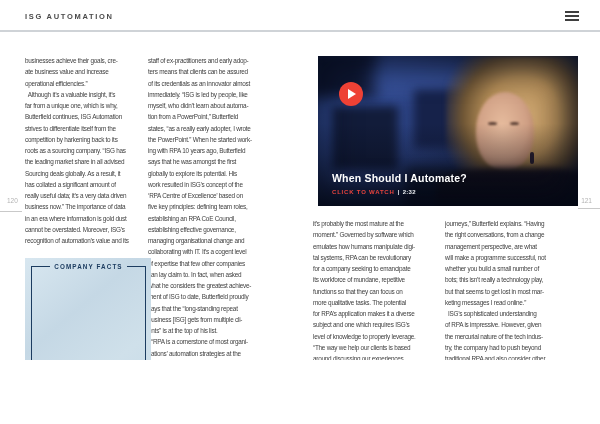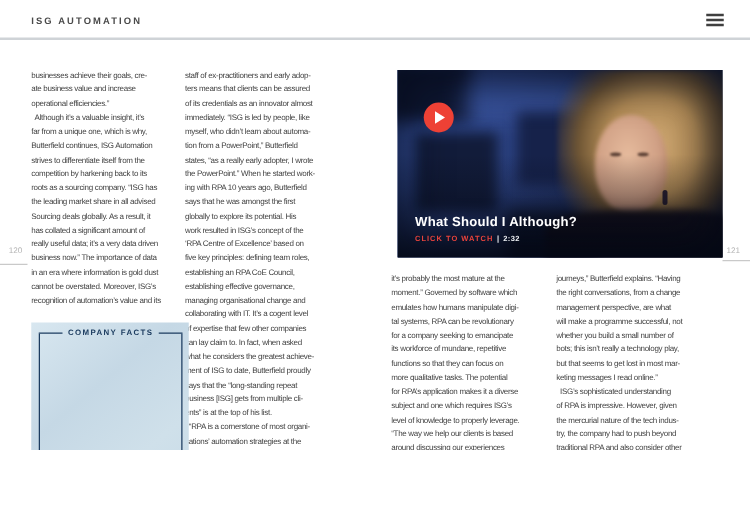--- a/index.html
+++ b/index.html
@@ -191,21 +191,21 @@
     <div class="v-face"></div>
     <div class="v-eye1"></div>
     <div class="v-eye2"></div>
     <div class="v-earring"></div>
     <div class="v-body"></div>
     <div class="v-shade"></div>
     <div class="v-vignette"></div>
     <div class="play">
         <i></i>
       </div>
-    <div class="v-title">What Should I Although?</div>
+    <div class="v-title">When Should I Automate?</div>
     <div class="v-cta">
       <span class="red">CLICK TO WATCH</span>
       <span class="wht">|</span>
       <span class="wht">2:32</span>
     </div>
   </div>
 
   <div class="pageno pn-left">120</div>
   <div class="pn-rule pnr-left"></div>
   <div class="pageno pn-right">121</div>

